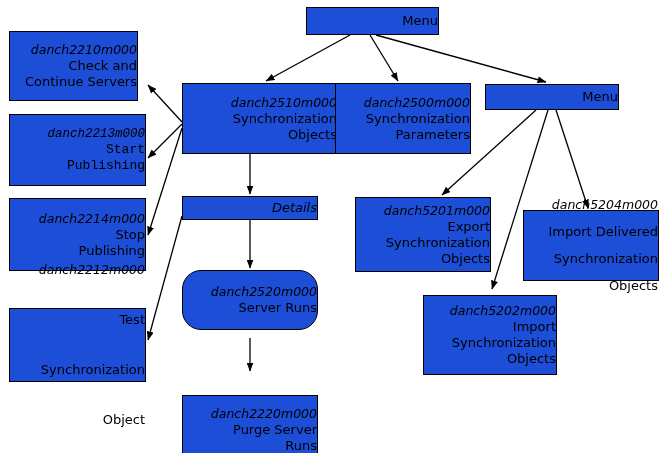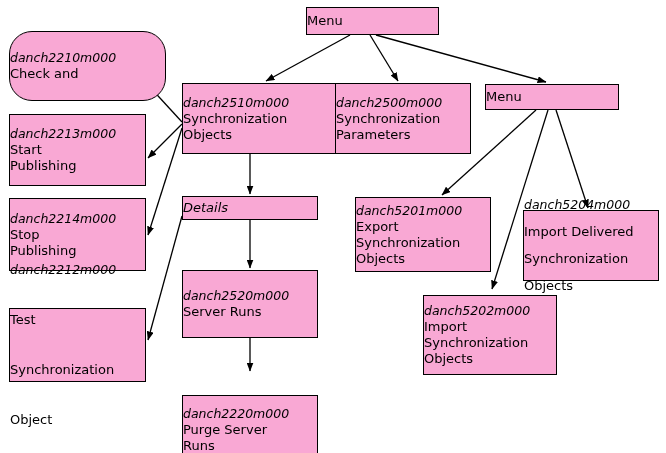--- a/index.html
+++ b/index.html
@@ -23,24 +23,24 @@
     left: 0;
     top: 0;
     width: 666px;
     height: 453px;
     pointer-events: none;
   }
   .node {
     position: absolute;
     box-sizing: border-box;
     border: 1px solid #000000;
-    background: #f9a8d4;
+    background: #1d4ed8;
     display: flex;
     flex-direction: column;
-    align-items: flex-start;
+    align-items: flex-end;
     justify-content: center;
     text-align: center;
     color: #000000;
     font-family: "DejaVu Sans", sans-serif;
     font-size: 13px;
     line-height: 16px;
     z-index: 2;
   }
   .node .code {
     font-style: italic;
@@ -84,25 +84,26 @@
         <line x1="250" y1="338" x2="250" y2="371" stroke="#000000" stroke-width="1.3" marker-end="url(#arrowhead)"></line>
         <line x1="536" y1="110" x2="442" y2="195" stroke="#000000" stroke-width="1.3" marker-end="url(#arrowhead)"></line>
         <line x1="548" y1="110" x2="492" y2="289" stroke="#000000" stroke-width="1.3" marker-end="url(#arrowhead)"></line>
         <line x1="556" y1="110" x2="588" y2="208" stroke="#000000" stroke-width="1.3" marker-end="url(#arrowhead)"></line>
       </g>
   </svg>
   <div id="node-layer">
       <div class="node plain" style="left: 306px; top: 7px; width: 133px; height: 28px; border-color: rgb(0, 0, 0); color: rgb(0, 0, 0);">
         <div class="label">Menu</div>
       </div>
-      <div class="node plain" style="left: 9px; top: 31px; width: 157px; height: 70px; border-color: rgb(0, 0, 0); color: rgb(0, 0, 0); border-radius: 23px;">
+      <div class="node plain" style="left: 9px; top: 31px; width: 129px; height: 70px; border-color: rgb(0, 0, 0); color: rgb(0, 0, 0);">
         <div class="code">danch2210m000</div>
         <div class="label">Check and</div>
+        <div class="label">Continue Servers</div>
       </div>
-      <div class="node plain" style="left: 9px; top: 114px; width: 137px; height: 72px; border-color: rgb(0, 0, 0); color: rgb(0, 0, 0);">
+      <div class="node plain" style="left: 9px; top: 114px; width: 137px; height: 72px; border-color: rgb(0, 0, 0); color: rgb(0, 0, 0); font-family: Liberation Mono, monospace;">
         <div class="code">danch2213m000</div>
         <div class="label">Start</div>
         <div class="label">Publishing</div>
       </div>
       <div class="node plain" style="left: 182px; top: 83px; width: 156px; height: 71px; border-color: rgb(0, 0, 0); color: rgb(0, 0, 0);">
         <div class="code">danch2510m000</div>
         <div class="label">Synchronization</div>
         <div class="label">Objects</div>
       </div>
       <div class="node plain" style="left: 335px; top: 83px; width: 136px; height: 71px; border-color: rgb(0, 0, 0); color: rgb(0, 0, 0);">
@@ -126,21 +127,21 @@
         <div class="label">Export</div>
         <div class="label">Synchronization</div>
         <div class="label">Objects</div>
       </div>
       <div class="node plain" style="left: 523px; top: 210px; width: 136px; height: 71px; border-color: rgb(0, 0, 0); color: rgb(0, 0, 0); gap: 11px;">
         <div class="code">danch5204m000</div>
         <div class="label">Import Delivered</div>
         <div class="label">Synchronization</div>
         <div class="label">Objects</div>
       </div>
-      <div class="node plain" style="left: 182px; top: 270px; width: 136px; height: 68px; border-color: rgb(0, 0, 0); color: rgb(0, 0, 0);">
+      <div class="node plain" style="left: 182px; top: 270px; width: 136px; height: 60px; border-color: rgb(0, 0, 0); color: rgb(0, 0, 0); border-radius: 19px;">
         <div class="code">danch2520m000</div>
         <div class="label">Server Runs</div>
       </div>
       <div class="node plain" style="left: 423px; top: 295px; width: 134px; height: 80px; border-color: rgb(0, 0, 0); color: rgb(0, 0, 0);">
         <div class="code">danch5202m000</div>
         <div class="label">Import</div>
         <div class="label">Synchronization</div>
         <div class="label">Objects</div>
       </div>
       <div class="node plain" style="left: 9px; top: 308px; width: 137px; height: 74px; border-color: rgb(0, 0, 0); color: rgb(0, 0, 0); gap: 34px;">

